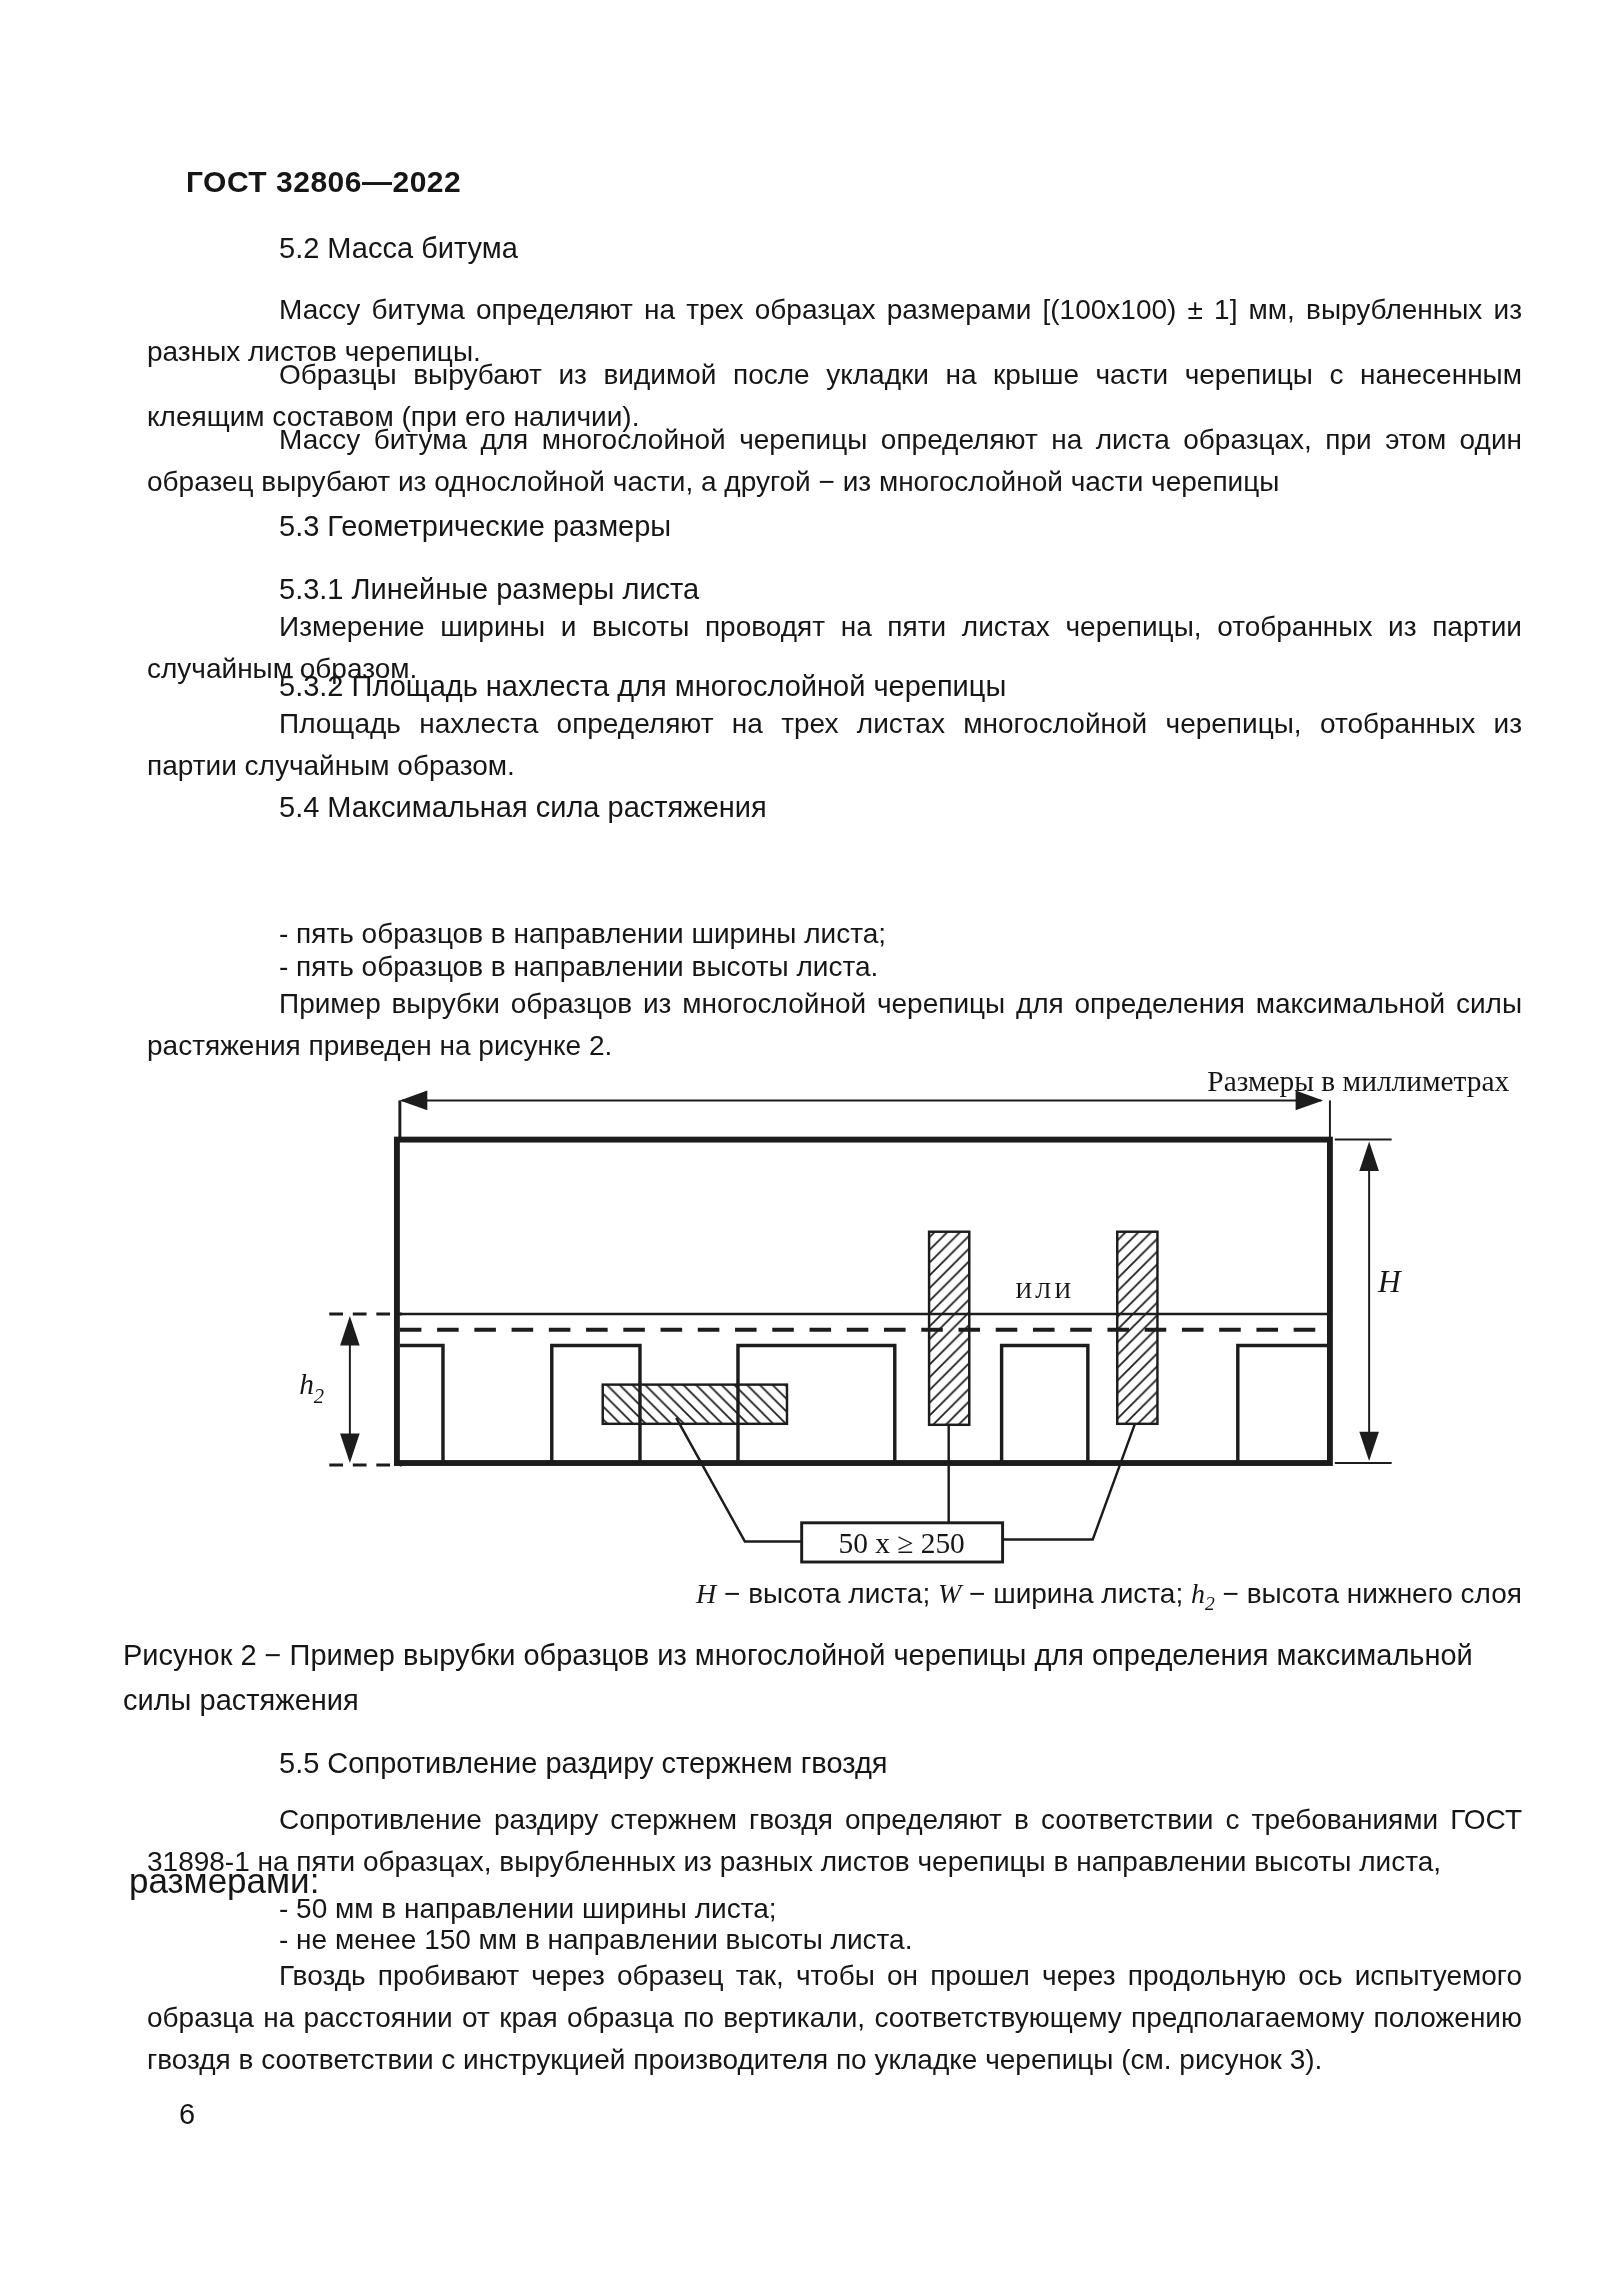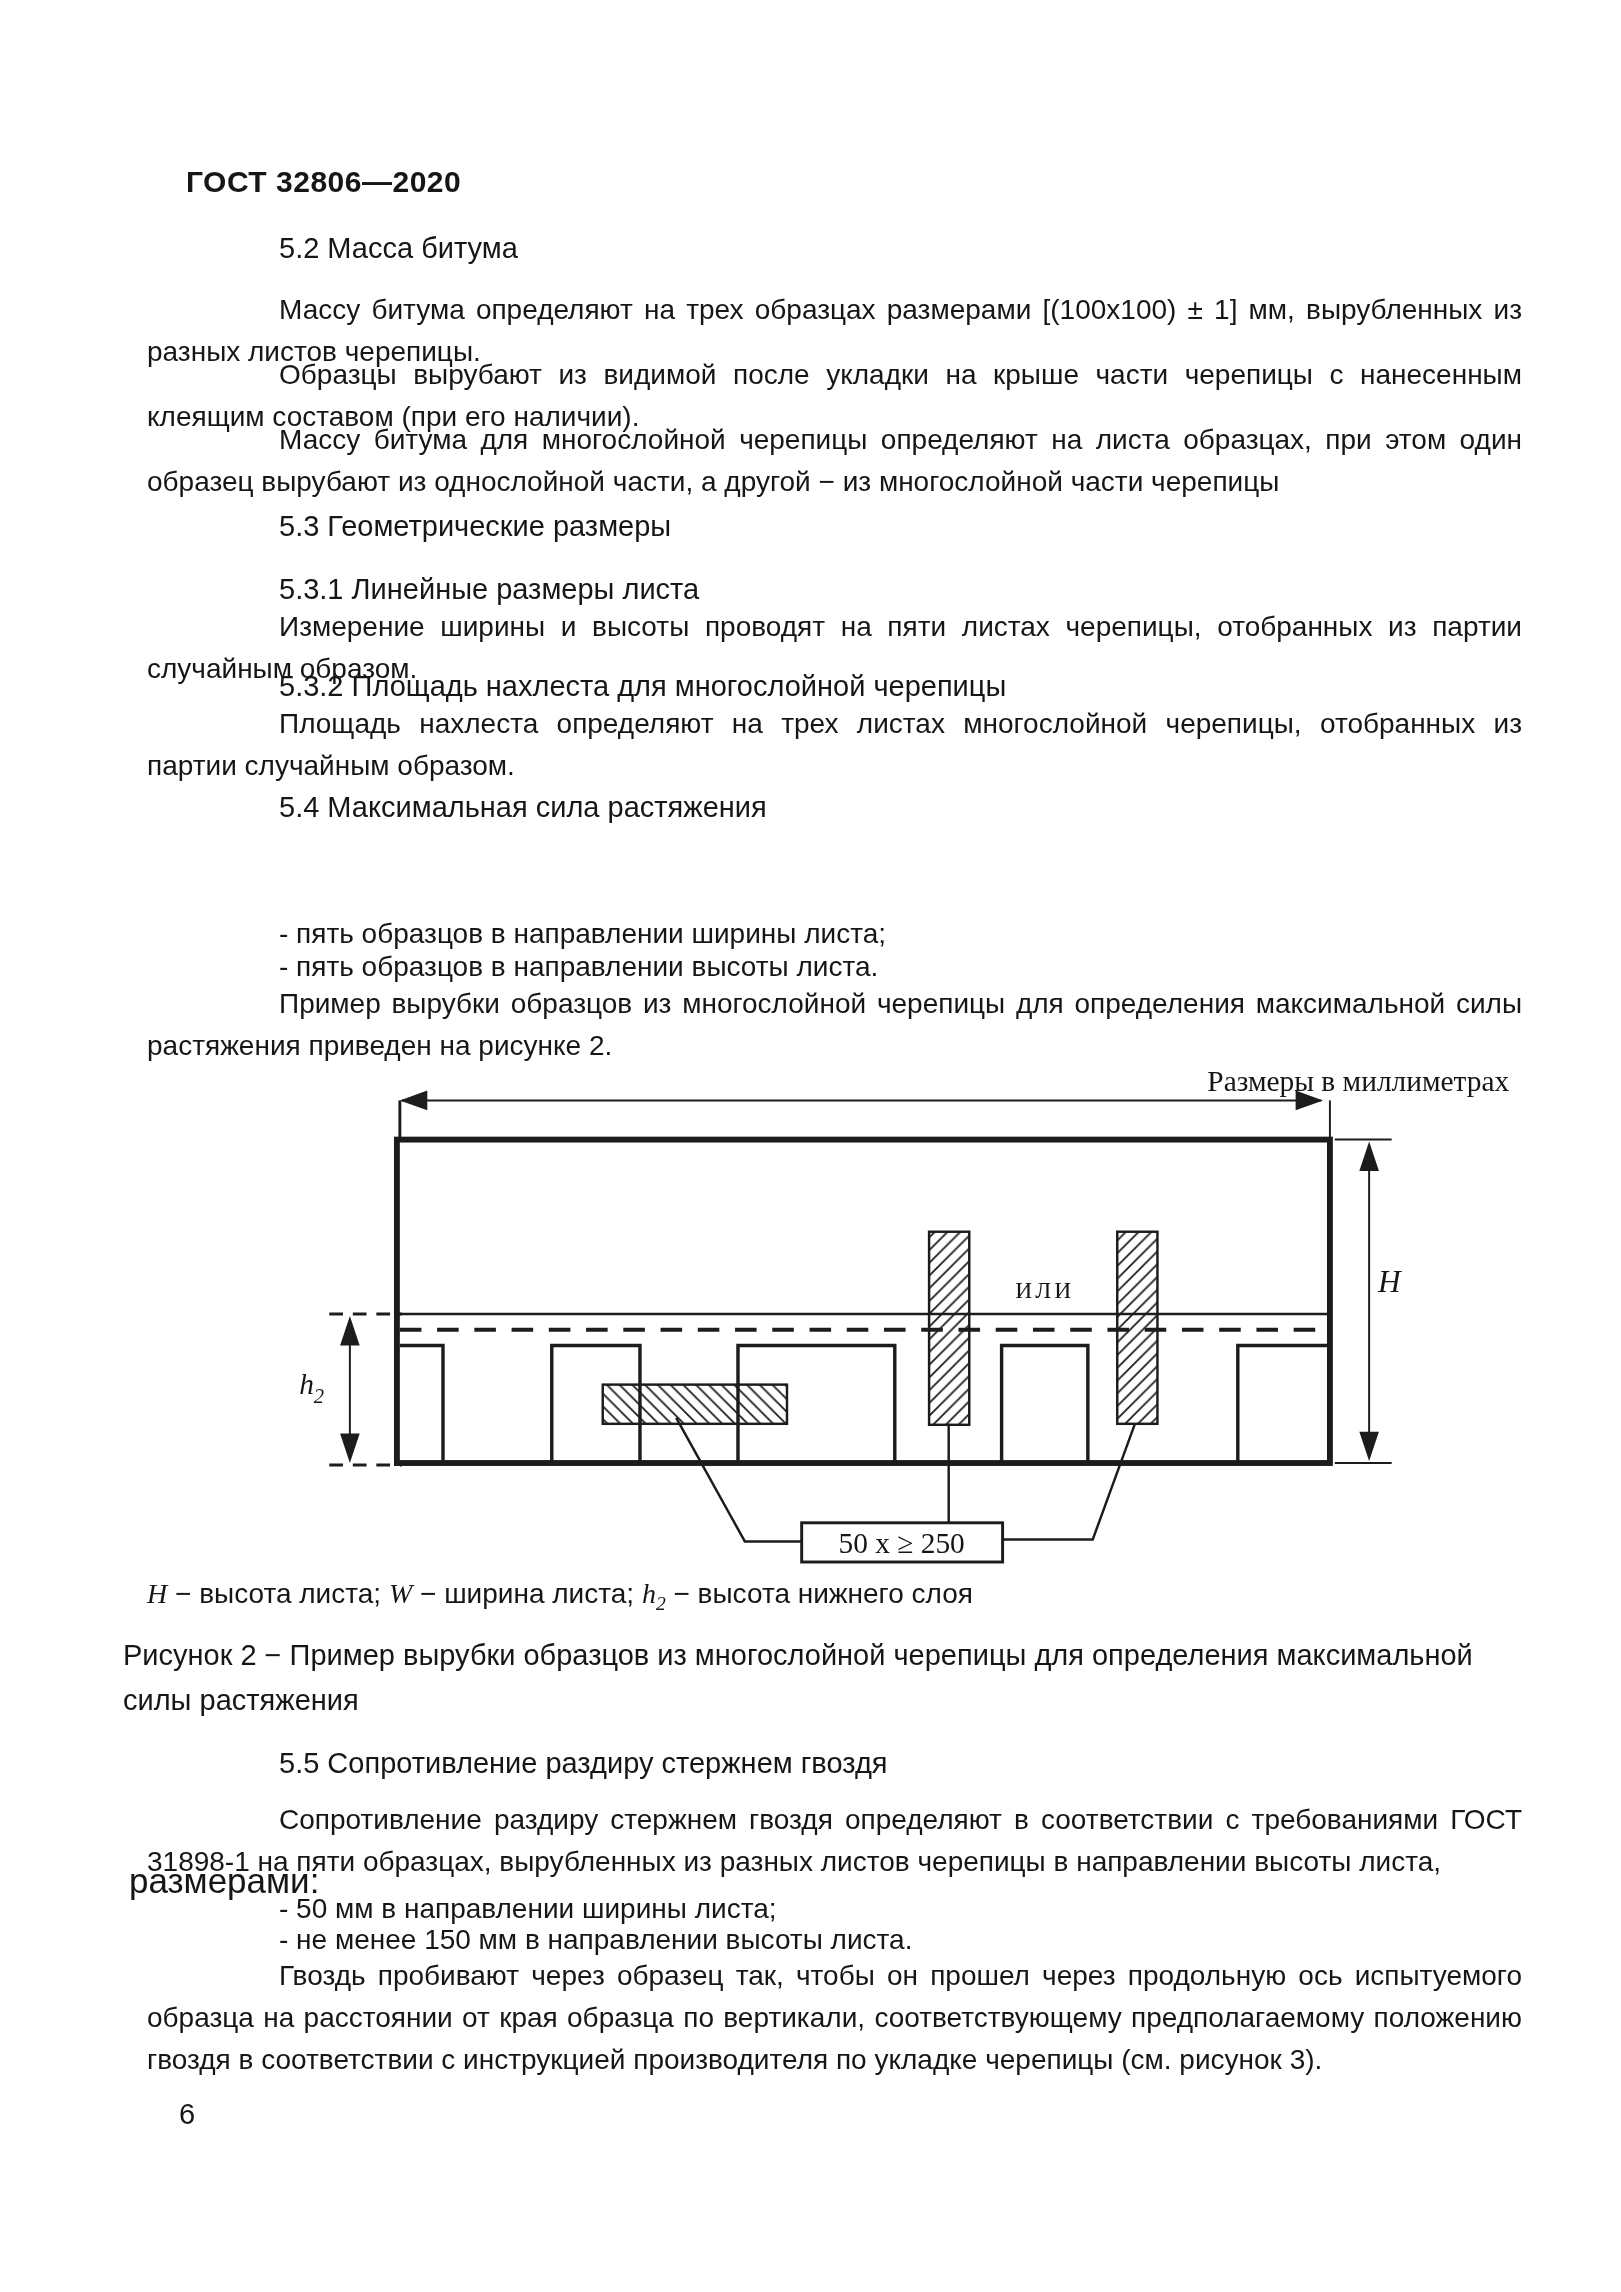--- a/index.html
+++ b/index.html
@@ -28,41 +28,41 @@
   .bullet{
     position:absolute;left:279px;
     font-size:28px;white-space:nowrap;text-align:center;
   }
   .plainline{
     position:absolute;left:129px;
     font-size:35px;white-space:nowrap;
   }
   .fig-legend{
     position:absolute;left:147px;top:1578px;width:1375px;
-    font-size:28px;text-align:left;white-space:nowrap;
+    font-size:28px;text-align:right;white-space:nowrap;
   }
   .fig-legend .sym{font-family:"Liberation Serif",serif;font-style:italic;}
   .fig-legend sub{font-size:19.6px;}
   .fig-caption{
     position:absolute;left:123px;width:1421px;
     font-size:29px;text-align:left;
   }
   .pgnum{
     position:absolute;left:179px;top:2098px;
     font-size:29px;
   }
   svg text{font-family:"Liberation Serif",serif;fill:#161616;}
   .figwrap{position:absolute;left:0;top:1059px;}
 </style>
 </head>
 <body>
 
 <div class="page">
 
-  <div class="hdr">ГОСТ 32806—2020</div>
+  <div class="hdr">ГОСТ 32806—2022</div>
 
   <div class="sec-title" style="top:232px">5.2 Масса битума</div>
   <div class="para" style="top:289px">Массу битума определяют на трех образцах размерами [(100х100) ± 1] мм, вырубленных из разных листов черепицы.</div>
   <div class="para" style="top:354px">Образцы вырубают из видимой после укладки на крыше части черепицы с нанесенным клеящим составом (при его наличии).</div>
   <div class="para" style="top:419px">Массу битума для многослойной черепицы определяют на листа образцах, при этом один образец вырубают из однослойной части, а другой − из многослойной части черепицы</div>
 
   <div class="sec-title" style="top:510px">5.3 Геометрические размеры</div>
 
   <div class="sec-title" style="top:573px">5.3.1 Линейные размеры листа</div>
   <div class="para" style="top:606px">Измерение ширины и высоты проводят на пяти листах черепицы, отобранных из партии случайным образом.</div>

